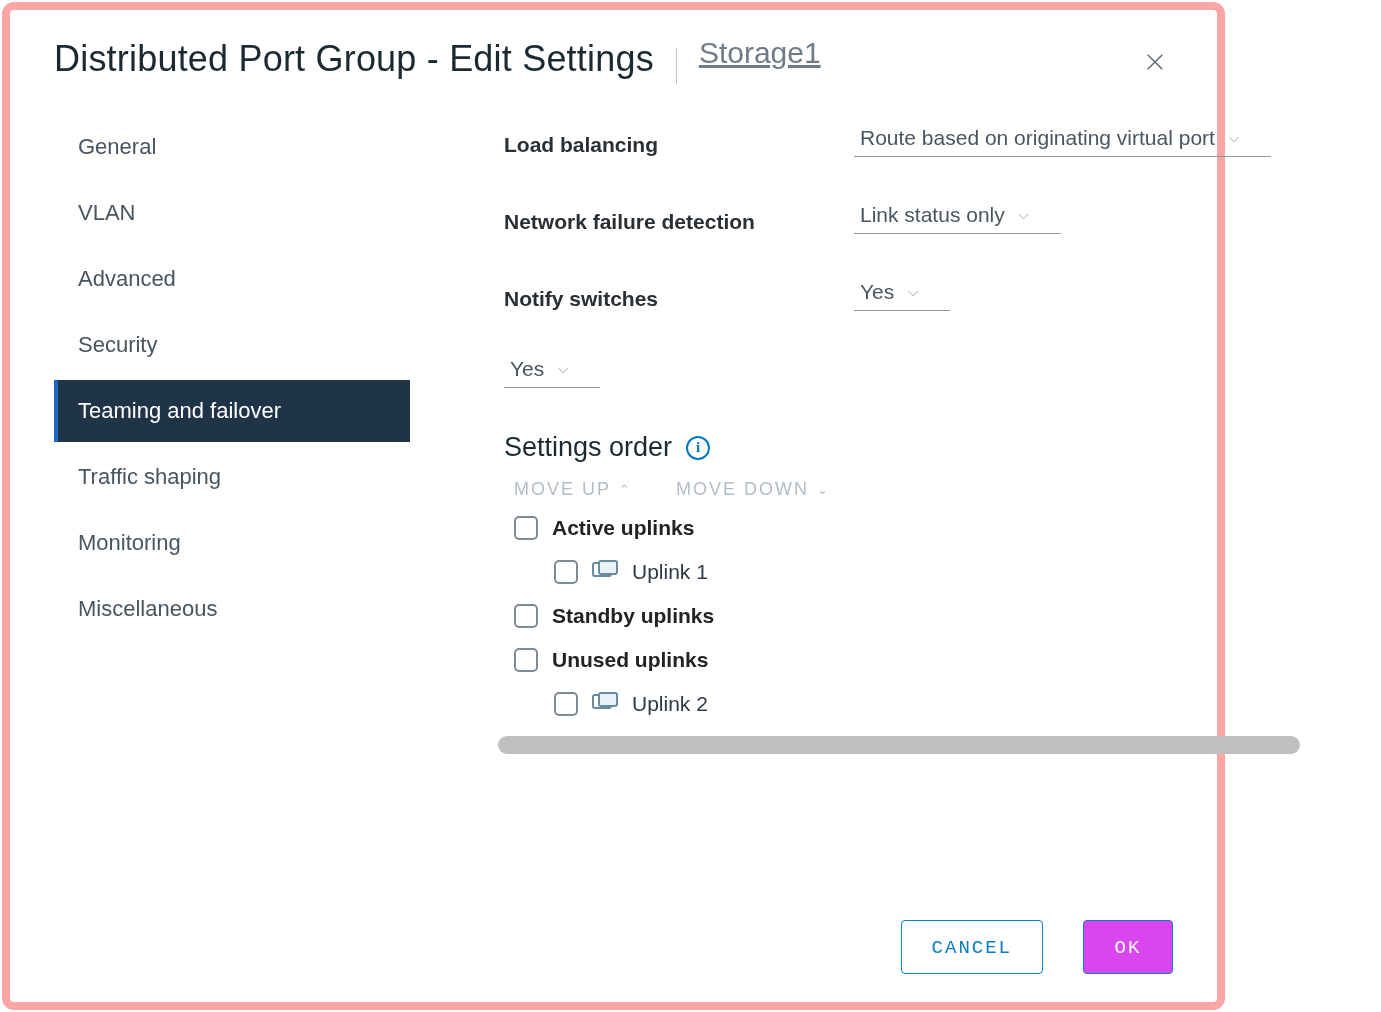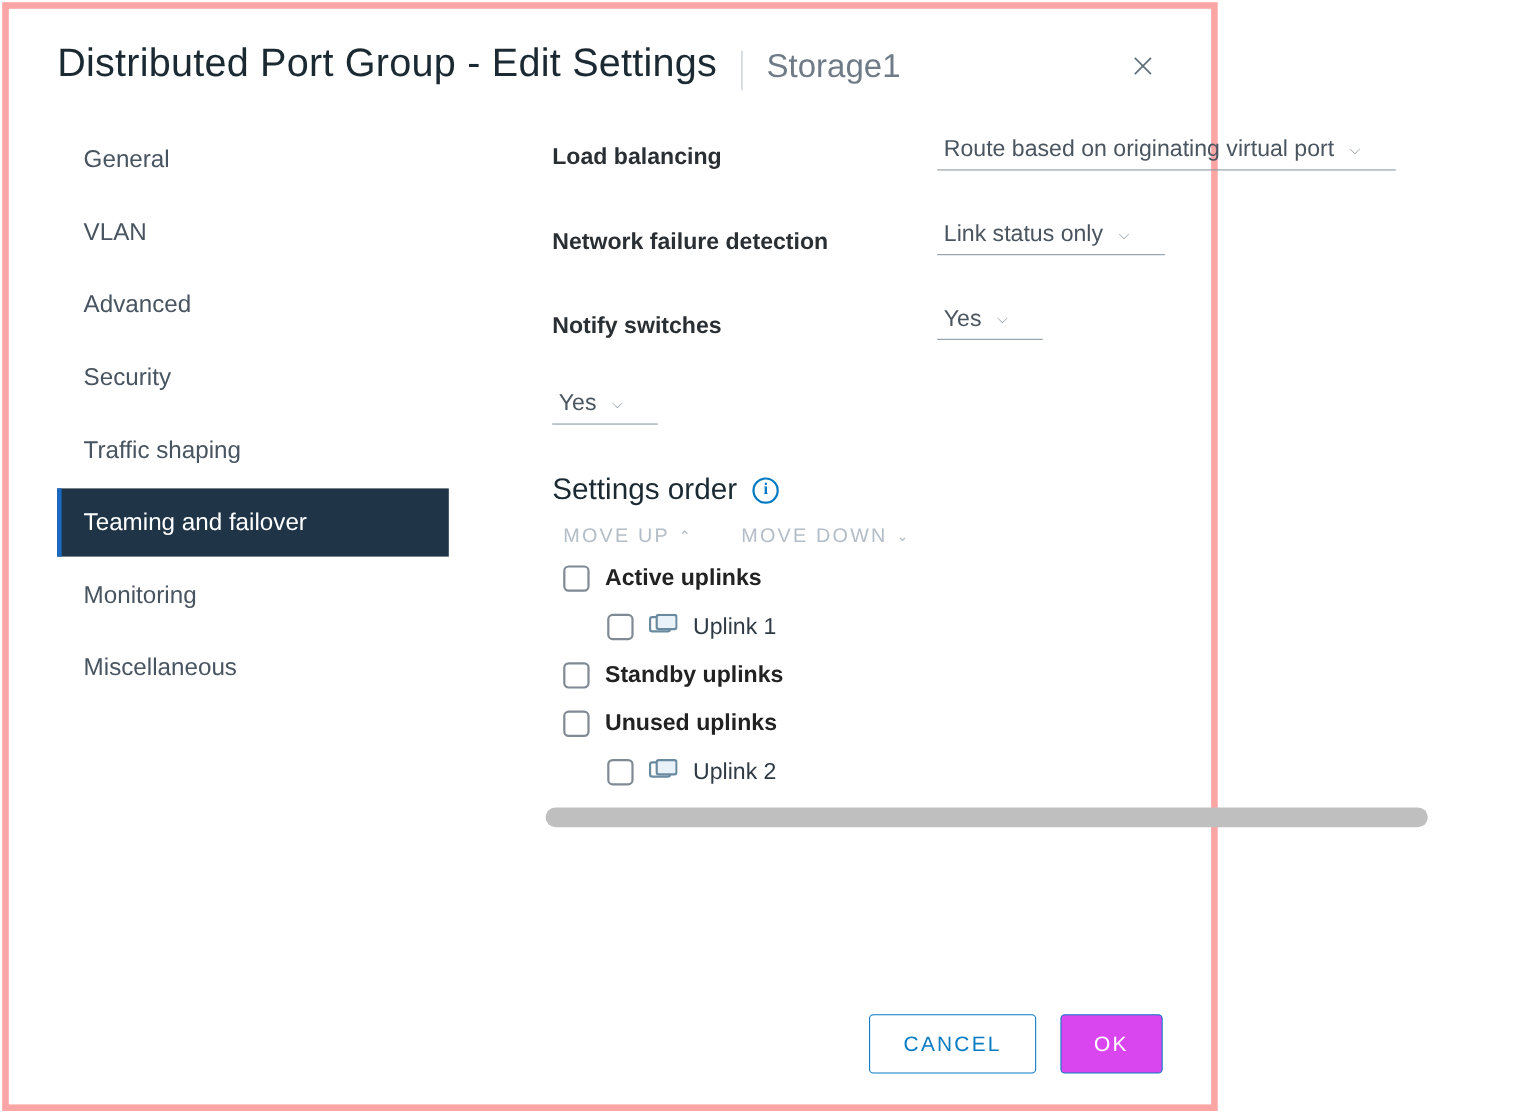--- a/index.html
+++ b/index.html
@@ -3,25 +3,25 @@
 <meta charset="utf-8">
 <style>
   * { box-sizing: border-box; }
   html, body {
     margin: 0; padding: 0;
     font-family: "Segoe UI", "Helvetica Neue", Arial, sans-serif;
     background: #fff;
     color: #1b2a32;
   }
   .window {
-    width: 1105px;
+    width: 1223px;
     height: 1008px;
     margin: 2px;
-    border: 6px solid #fca5a5;
-    border-radius: 0;
+    border: 8px solid #fca5a5;
+    border-radius: 12px;
     position: relative;
     background: #fff;
   }
 
   
   .header {
     display: flex;
     align-items: flex-start;
     padding: 26px 44px 0 44px;
   }
@@ -35,21 +35,21 @@
   }
   .title-divider {
     margin: 12px 22px 0 22px;
     border-left: 1px solid #b9c7d0;
     height: 36px;
   }
   .context-name {
     font-size: 30px;
     font-weight: 300;
     color: #6f7b87;
-    margin-top: 10px;
+    text-decoration: underline;
   }
   .close-area {
     margin-left: auto;
     padding-top: 10px;
     padding-right: 2px;
   }
   .close-x {
     width: 32px; height: 32px;
     display:flex; align-items:center; justify-content:center;
     color:#5b6b78; cursor:pointer;
@@ -186,21 +186,22 @@
     margin-top: 10px;
     margin-left: -6px;
   }
 
   
   .footer {
     position: absolute;
     right: 44px;
     bottom: 28px;
     display: flex;
-    gap: 22px;
+    gap: 40px;
+    font-family: Liberation Mono, monospace;
   }
   .btn {
     font-size: 19px;
     letter-spacing: 2px;
     padding: 16px 30px 14px 30px;
     border-radius: 4px;
     cursor: pointer;
     text-align: center;
     min-width: 90px;
   }
@@ -236,22 +237,22 @@
     </div>
   </div>
 
   <div class="body">
 
     <div class="sidebar">
       <div class="sidebar-item"><span>General</span></div>
       <div class="sidebar-item"><span>VLAN</span></div>
       <div class="sidebar-item"><span>Advanced</span></div>
       <div class="sidebar-item"><span>Security</span></div>
+      <div class="sidebar-item active"><span>Teaming and failover</span></div>
       <div class="sidebar-item"><span>Traffic shaping</span></div>
-      <div class="sidebar-item active"><span>Teaming and failover</span></div>
       <div class="sidebar-item"><span>Monitoring</span></div>
       <div class="sidebar-item"><span>Miscellaneous</span></div>
     </div>
 
     <div class="panel">
 
       <div class="form-row">
         <div class="form-label">Load balancing</div>
         <div class="select">
           <span>Route based on originating virtual port</span>

